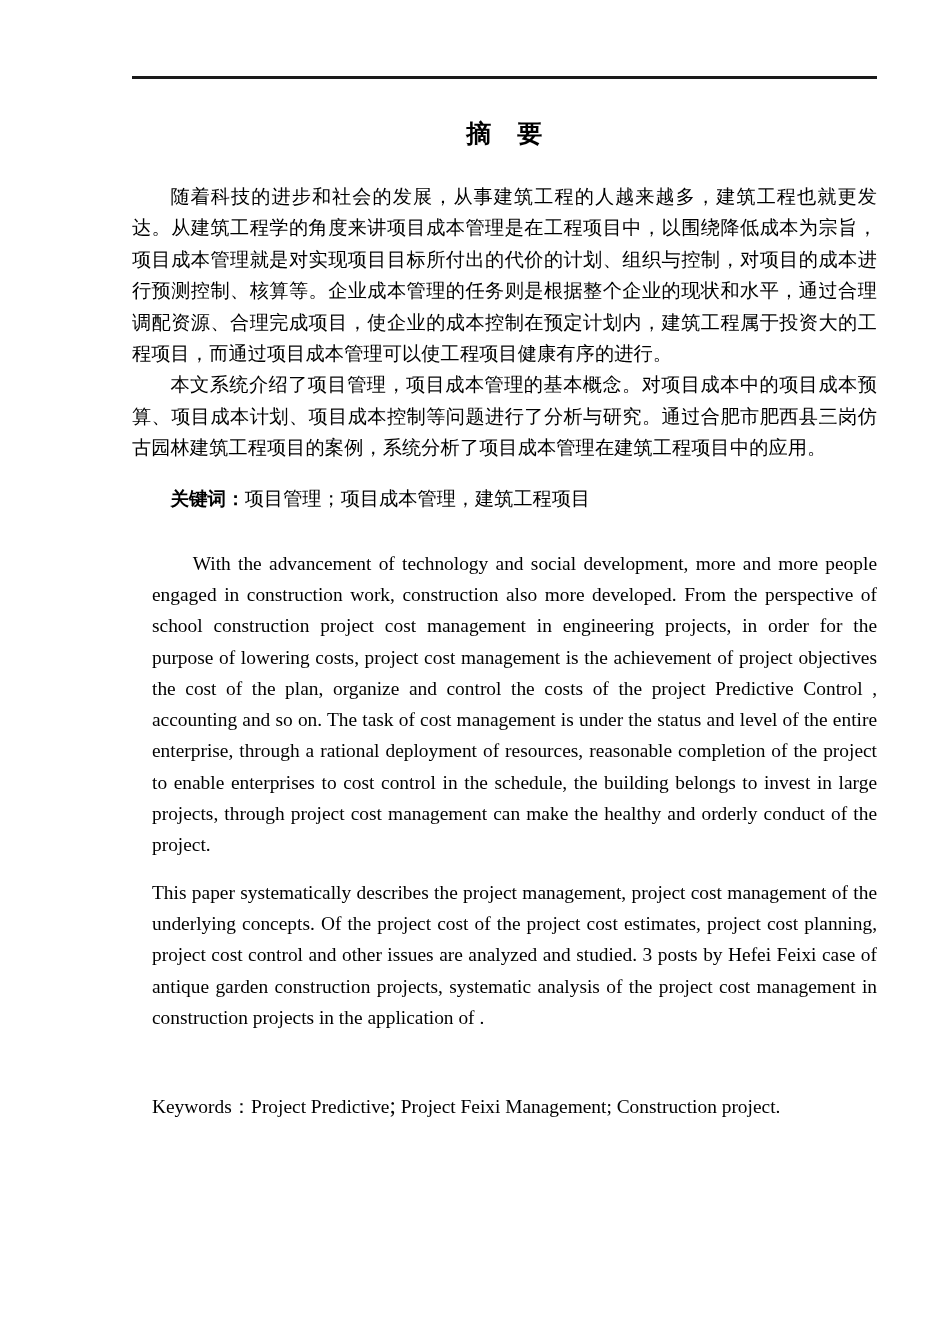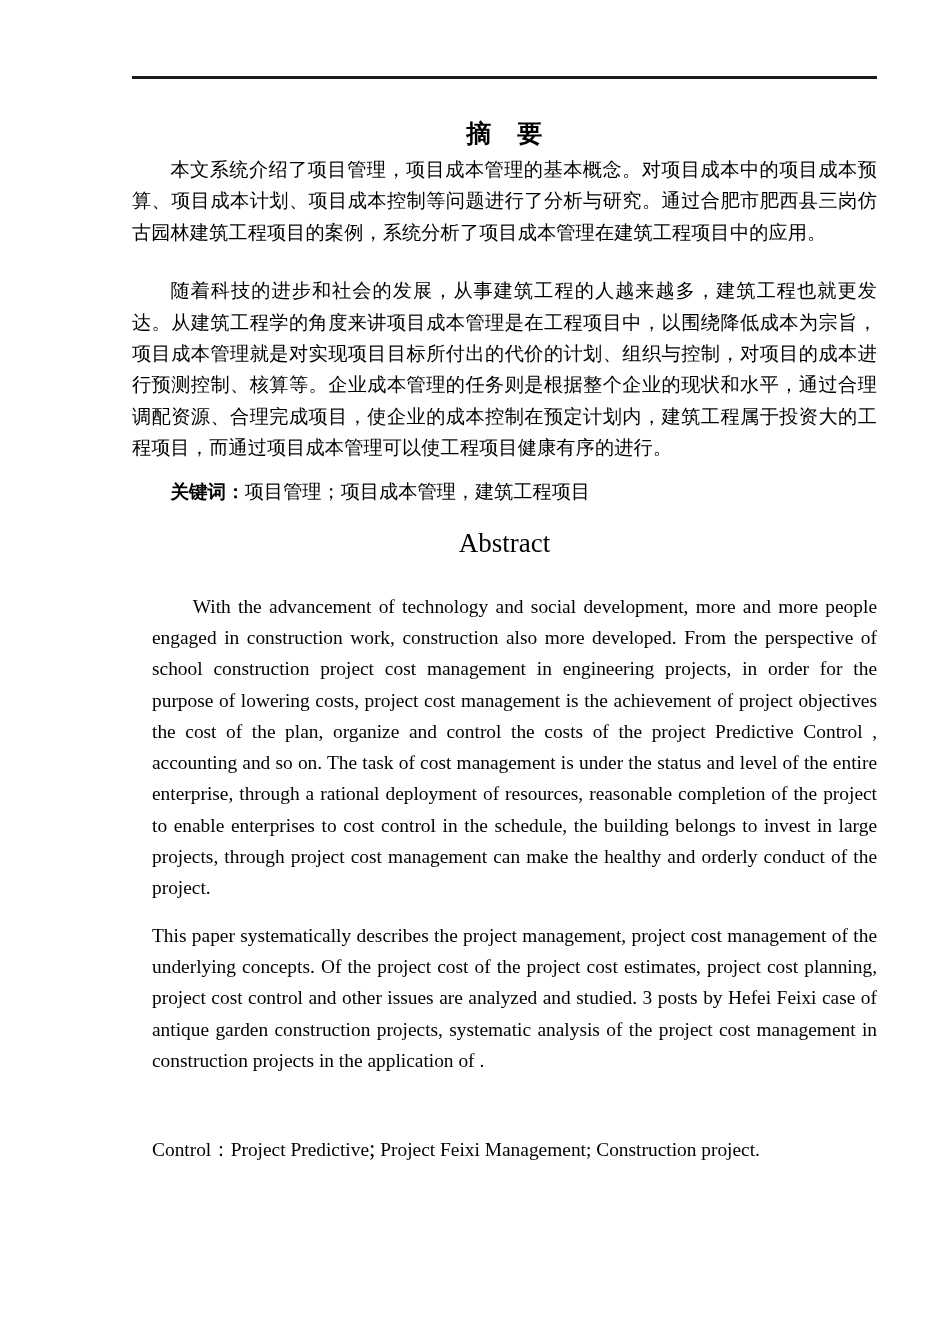--- a/index.html
+++ b/index.html
@@ -70,21 +70,21 @@
     margin-top: 27px;
   }
   .cn-indent {
     text-indent: 2em;
   }
 
   
   .cn-keywords {
     font-family: "DejaVu Serif", "Liberation Serif", serif;
     font-size: 19.2px;
-    line-height: 28px;
+    line-height: 42px;
     margin: 14px 0 16px 0;
     text-indent: 2em;
   }
   .cn-keywords .kw-label {
     font-family: "DejaVu Sans", "Liberation Sans", sans-serif;
     font-weight: bold;
     font-size: 18.6px;
   }
   .cn-keywords .kw-value {
     font-family: "DejaVu Serif", "Liberation Serif", serif;
@@ -138,35 +138,34 @@
 
 <div class="page">
 
   <div class="header-rule"></div>
 
   <div class="content">
 
     <div>
       <h1 class="cn-heading">摘　要</h1>
 
+      <p class="cn-body cn-indent first">随着科技的进步和社会的发展，从事建筑工程的人越来越多，建筑工程也就更发达。从建筑工程学的角度来讲项目成本管理是在工程项目中，以围绕降低成本为宗旨，项目成本管理就是对实现项目目标所付出的代价的计划、组织与控制，对项目的成本进行预测控制、核算等。企业成本管理的任务则是根据整个企业的现状和水平，通过合理调配资源、合理完成项目，使企业的成本控制在预定计划内，建筑工程属于投资大的工程项目，而通过项目成本管理可以使工程项目健康有序的进行。</p>
+
       <p class="cn-body cn-indent">本文系统介绍了项目管理，项目成本管理的基本概念。对项目成本中的项目成本预算、项目成本计划、项目成本控制等问题进行了分析与研究。通过合肥市肥西县三岗仿古园林建筑工程项目的案例，系统分析了项目成本管理在建筑工程项目中的应用。</p>
-
-      <p class="cn-body cn-indent first">随着科技的进步和社会的发展，从事建筑工程的人越来越多，建筑工程也就更发达。从建筑工程学的角度来讲项目成本管理是在工程项目中，以围绕降低成本为宗旨，项目成本管理就是对实现项目目标所付出的代价的计划、组织与控制，对项目的成本进行预测控制、核算等。企业成本管理的任务则是根据整个企业的现状和水平，通过合理调配资源、合理完成项目，使企业的成本控制在预定计划内，建筑工程属于投资大的工程项目，而通过项目成本管理可以使工程项目健康有序的进行。</p>
 
       <p class="cn-keywords">
         <span class="kw-label">关键词：</span><span class="kw-value">项目管理；项目成本管理，建筑工程项目</span>
       </p>
     </div>
 
     <div>
-      <h1 class="en-heading">Abstract</h1>
 
       <p class="en-body first">With the advancement of technology and social development, more and more people engaged in construction work, construction also more developed. From the perspective of school construction project cost management in engineering projects, in order for the purpose of lowering costs, project cost management is the achievement of project objectives the cost of the plan, organize and control the costs of the project Predictive Control , accounting and so on. The task of cost management is under the status and level of the entire enterprise, through a rational deployment of resources, reasonable completion of the project to enable enterprises to cost control in the schedule, the building belongs to invest in large projects, through project cost management can make the healthy and orderly conduct of the project.</p>
 
       <p class="en-body second">This paper systematically describes the project management, project cost management of the underlying concepts. Of the project cost of the project cost estimates, project cost planning, project cost control and other issues are analyzed and studied. 3 posts by Hefei Feixi case of antique garden construction projects, systematic analysis of the project cost management in construction projects in the application of .</p>
 
       <p class="en-keywords">
-        <span>Control：</span><span>Project Predictive</span><span class="semi-big">;</span><span> Project Feixi Management; Construction project.</span>
+        <span>Keywords：</span><span>Project Predictive</span><span class="semi-big">;</span><span> Project Feixi Management; Construction project.</span>
       </p>
     </div>
 
   </div>
 </div>
 
 </body></html>

